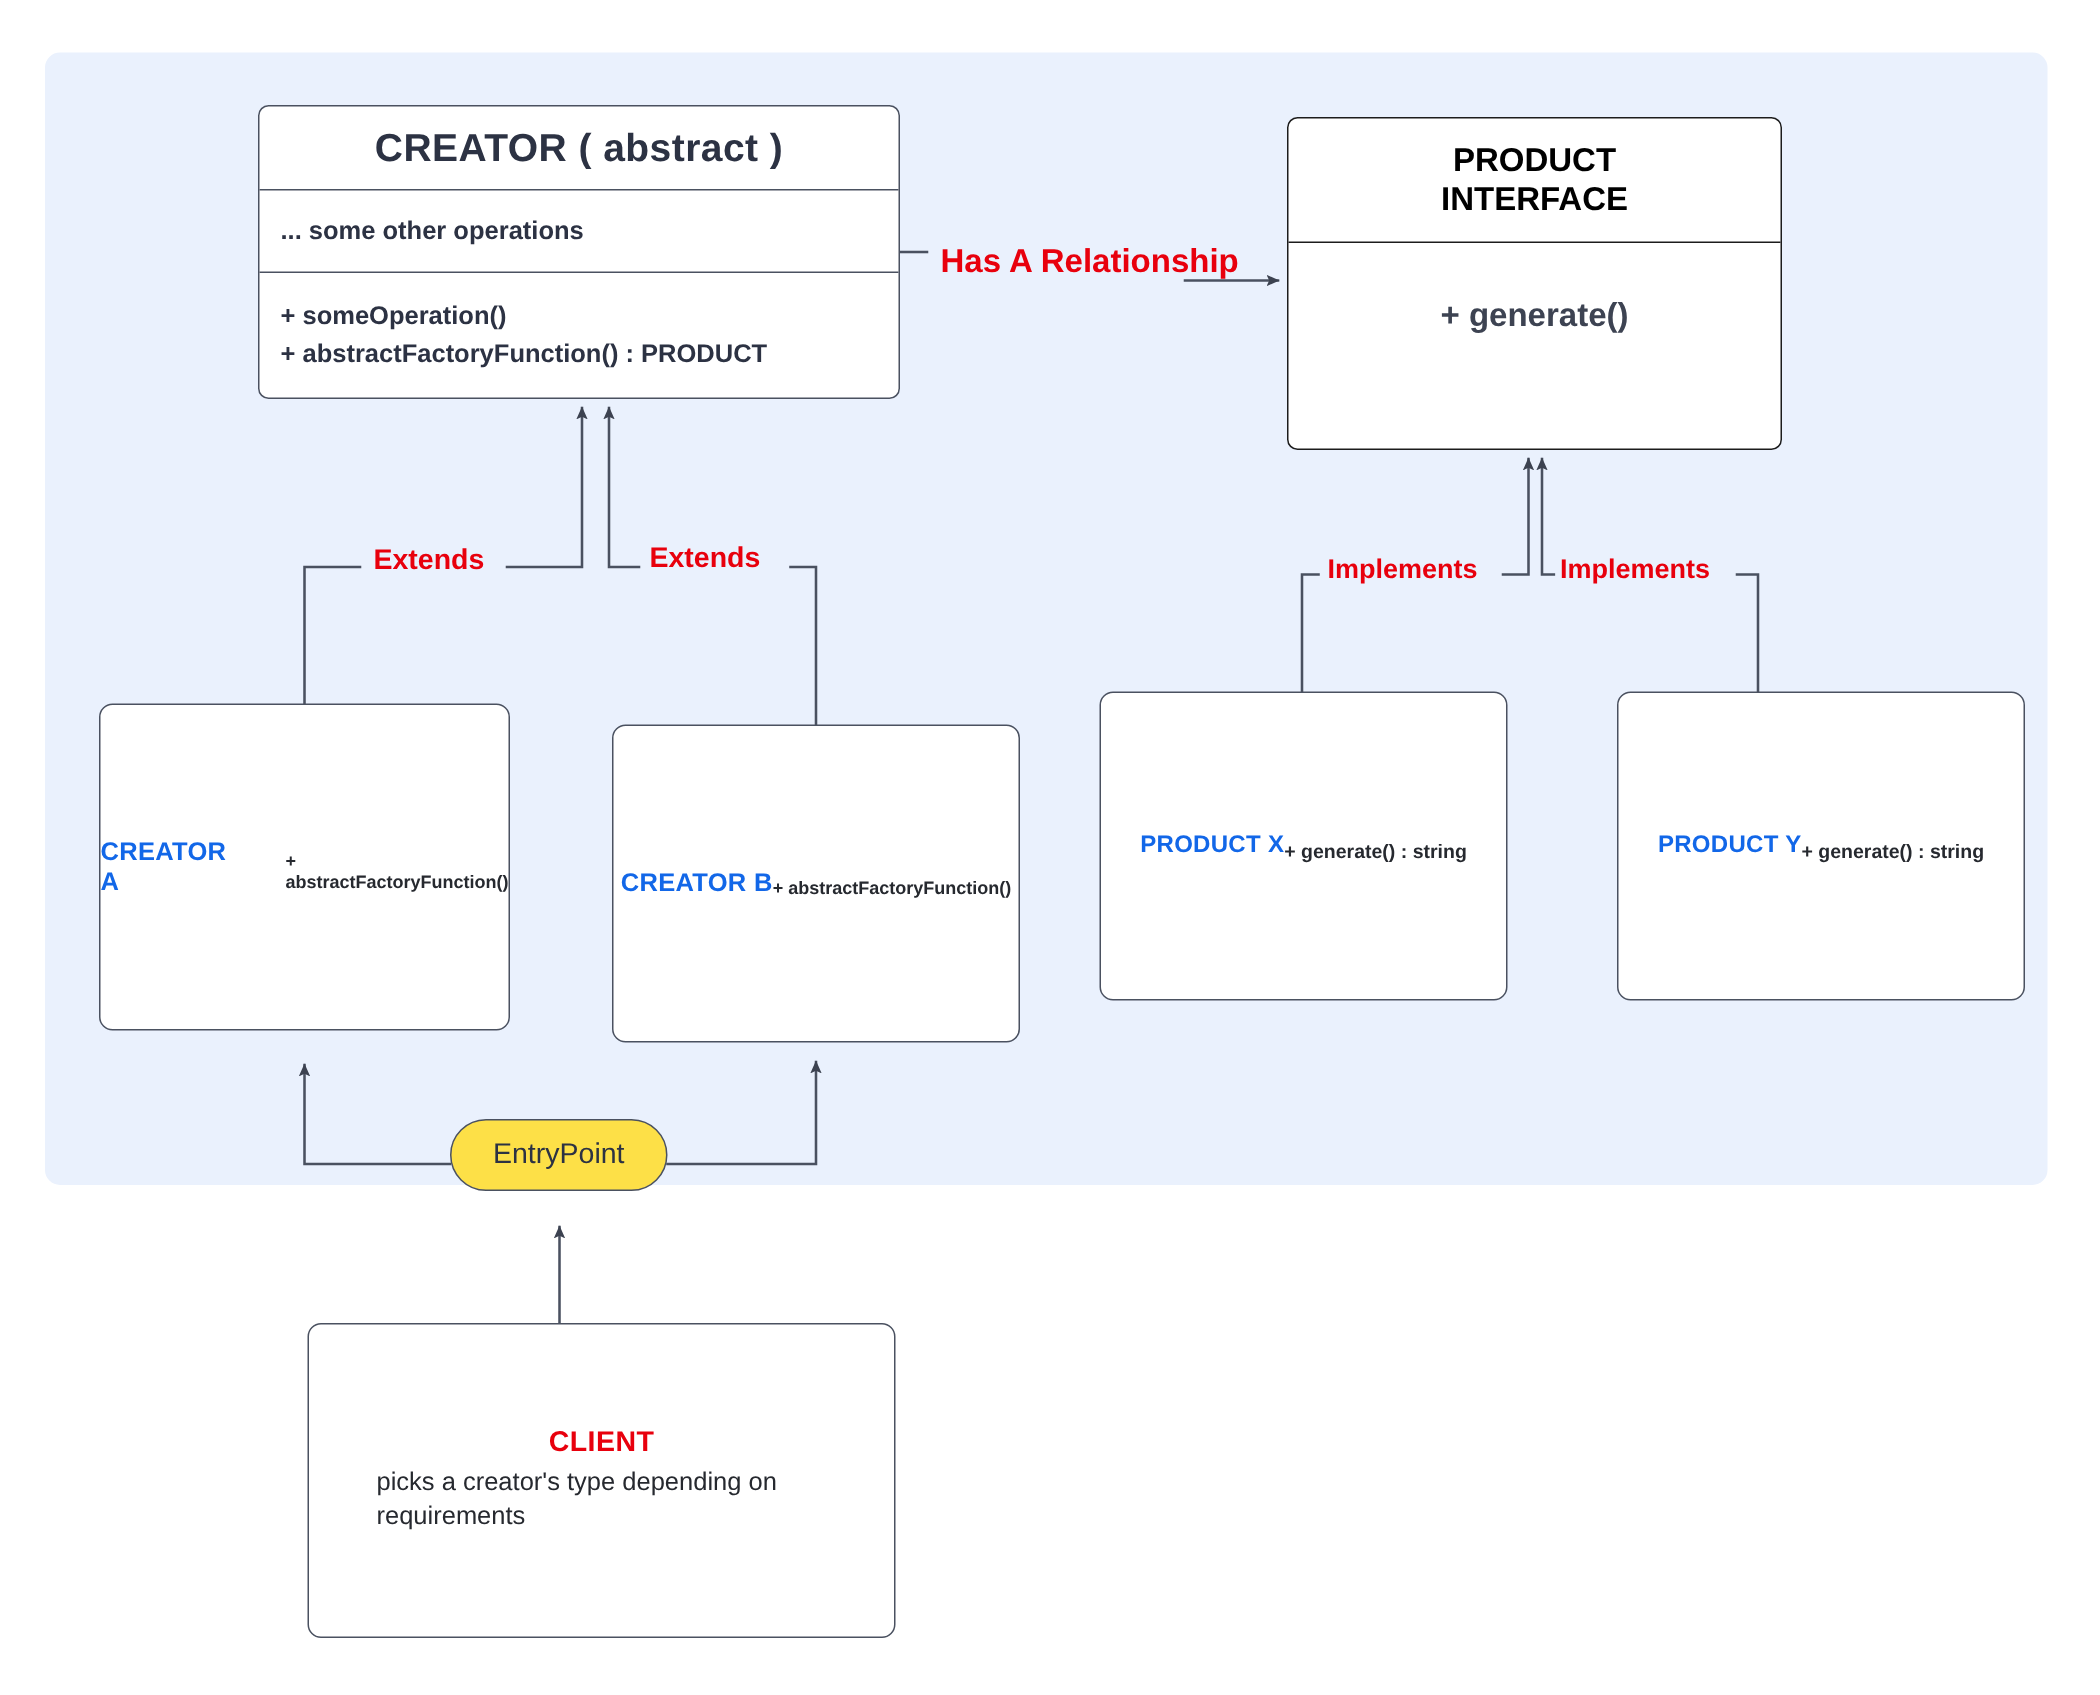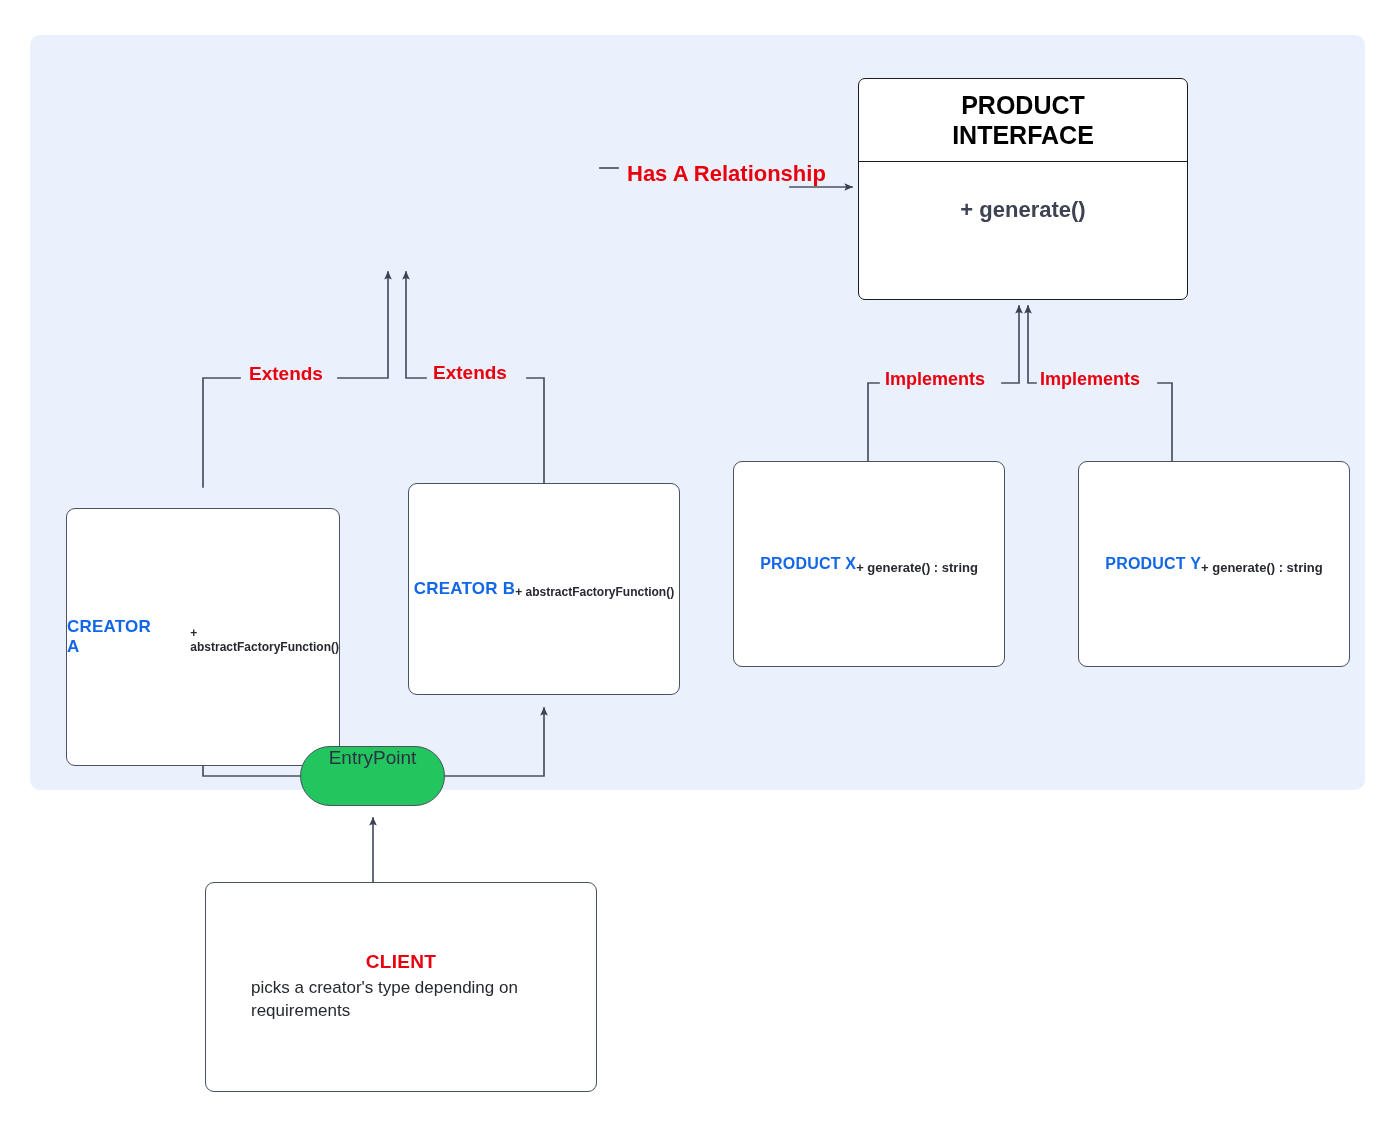--- a/index.html
+++ b/index.html
@@ -82,41 +82,41 @@
     left: 858px; top: 78px; width: 330px; height: 222px;
     border-radius: 7px;
     border-color: #1c1c1c;
     border-width: 1.8px;
   }
   #product-interface .pi-title {
     height: 82px;
     display: flex; flex-direction: column;
     align-items: center; justify-content: center;
     border-bottom: 1.6px solid #1c1c1c;
-    font-size: 25px;
+    font-size: 22px;
     font-weight: bold;
     color: #000000;
     line-height: 1.2;
   }
   #product-interface .pi-ops {
     flex: 1;
     display: flex; align-items: center; justify-content: center;
     padding-bottom: 42px;
     font-size: 22px;
     font-weight: bold;
     color: #3d4352;
   }
   
   .concrete {
     display: flex;
     flex-direction: row;
     align-items: center;
     justify-content: center;
   }
-  #creator-a { left: 66px; top: 508px; width: 274px; height: 258px; gap: 30px; }
+  #creator-a { left: 66px; top: 469px; width: 274px; height: 218px; gap: 30px; }
   #creator-b { left: 408px; top: 483px; width: 272px; height: 212px; }
   .concrete .cc-title {
     font-size: 17px;
     font-weight: bold;
     color: #1267e8;
     letter-spacing: 0.2px;
   }
   .concrete .cc-op {
     margin-top: 6px;
     font-size: 12px;
@@ -134,26 +134,26 @@
   }
   .product-node .pn-op {
     margin-top: 6px;
     font-size: 13px;
     font-weight: bold;
     color: #26292f;
   }
   
   #entry-point {
     position: absolute;
-    left: 300px; top: 746px; width: 145px; height: 60px;
+    left: 300px; top: 746px; width: 145px; height: 48px;
     box-sizing: border-box;
-    background: #22c55e;
+    background: #fde047;
     border: 1.6px solid #4a5160;
     border-radius: 30px;
-    display: flex; justify-content: center;
+    display: flex; align-items: center; justify-content: center;
     font-size: 19px;
     color: #2c3243;
   }
   
   #client {
     left: 205px; top: 882px; width: 392px; height: 210px;
     align-items: center;
     justify-content: center;
   }
   #client .cl-title {
@@ -218,20 +218,28 @@
       <path d="M1036,383 L1028,383 L1028,306" marker-end="url(#arrow)"></path>
 
       <path d="M300,776 L203,776 L203,710" marker-end="url(#arrow)"></path>
 
       <path d="M445,776 L544,776 L544,708" marker-end="url(#arrow)"></path>
 
       <path d="M373,882 L373,818" marker-end="url(#arrow)"></path>
     </g>
   </svg>
 
+  <div class="node" id="creator-abstract">
+    <div class="compartment c-title">CREATOR ( abstract )</div>
+    <div class="compartment c-attrs">... some other operations</div>
+    <div class="compartment c-ops">
+      <div>+ someOperation()</div>
+      <div>+ abstractFactoryFunction() : PRODUCT</div>
+    </div>
+  </div>
 
   <div class="node" id="product-interface">
     <div class="pi-title">
       <span>PRODUCT</span>
       <span>INTERFACE</span>
     </div>
     <div class="pi-ops">+ generate()</div>
   </div>
 
   <div class="node concrete" id="creator-a">

